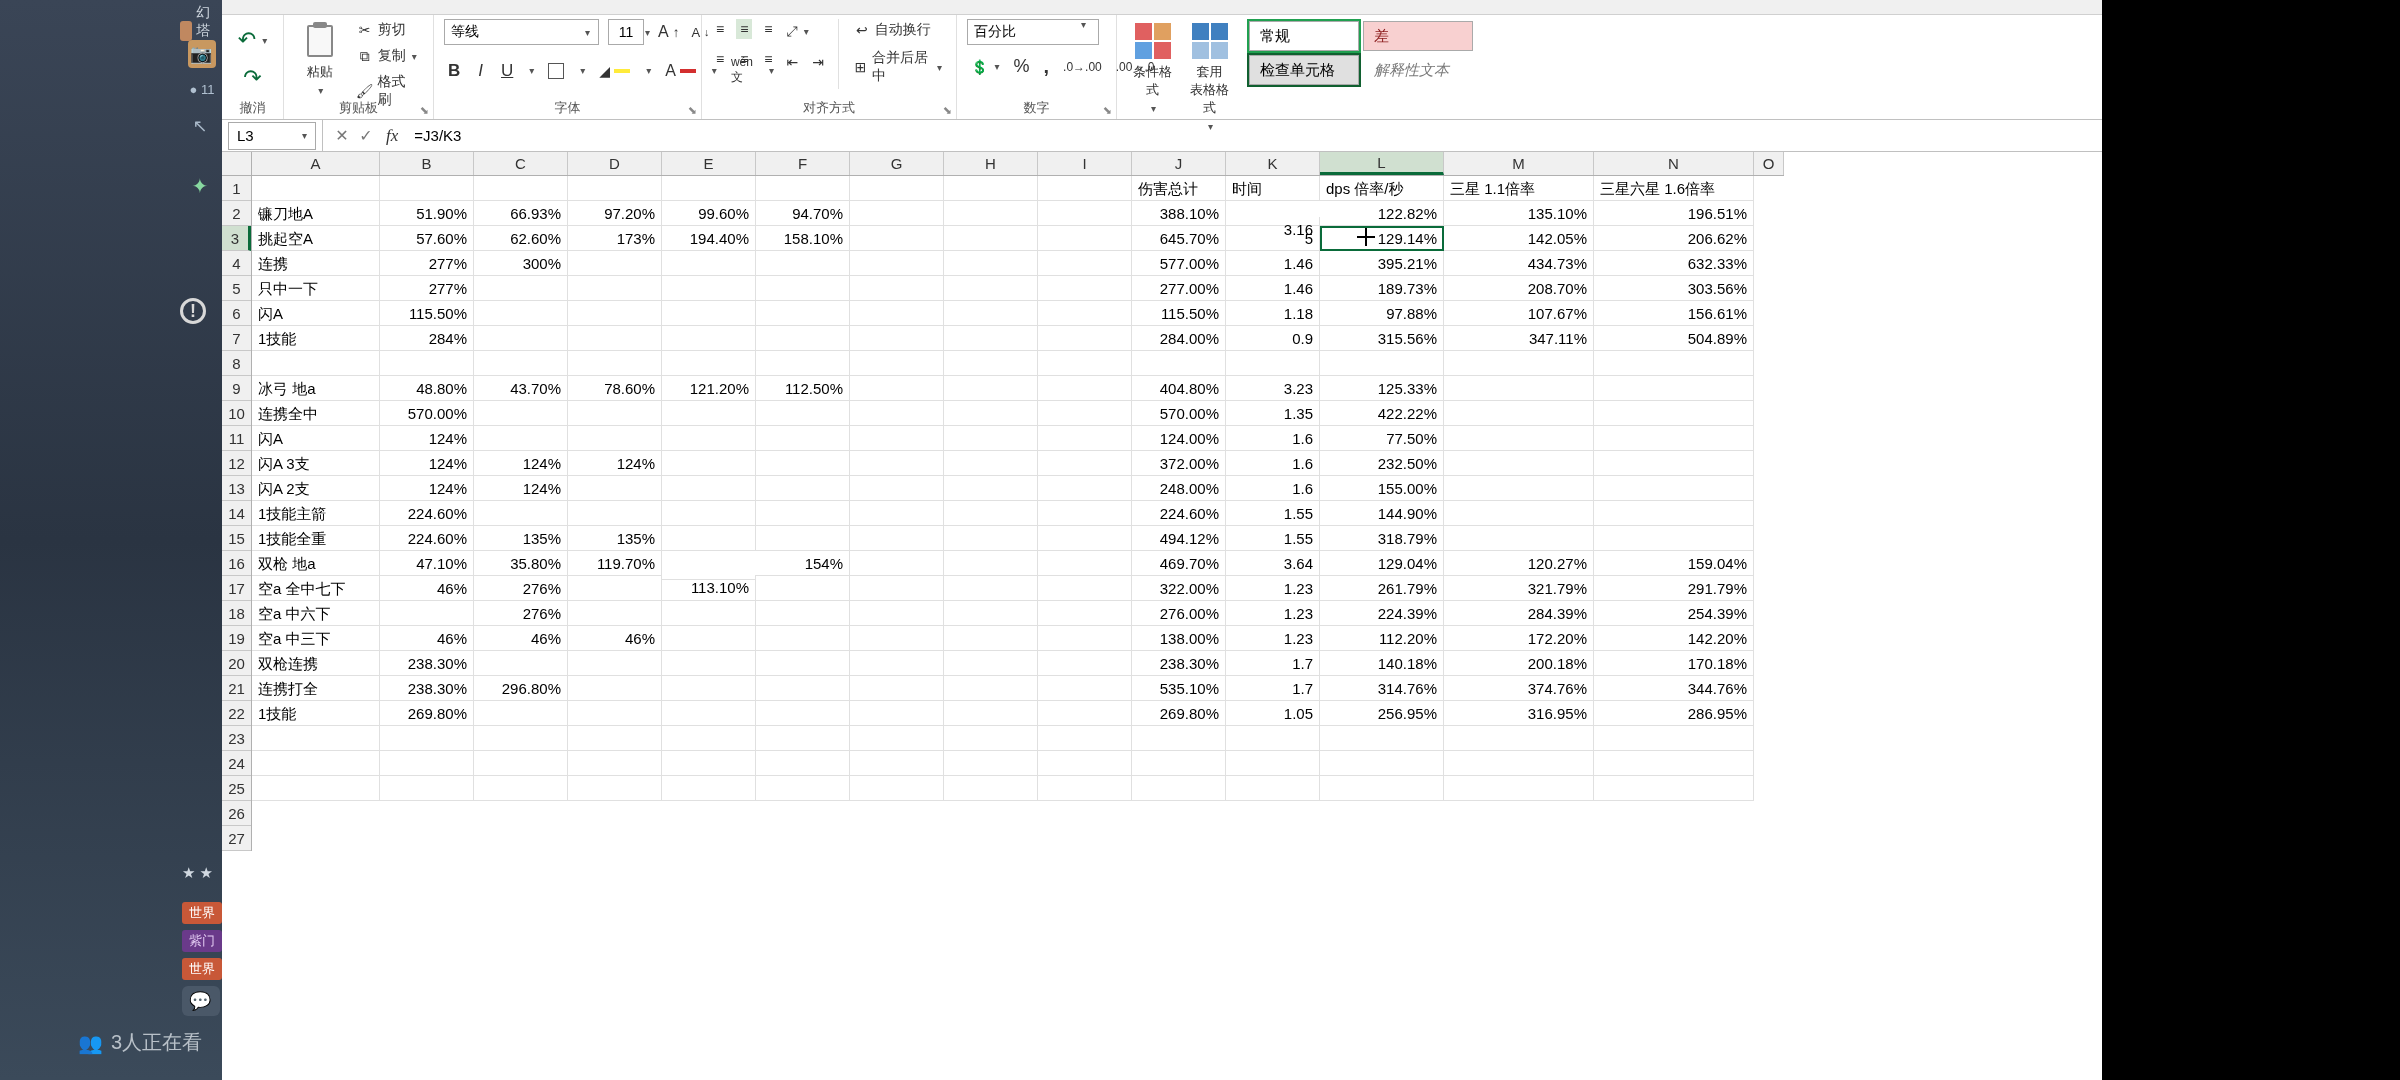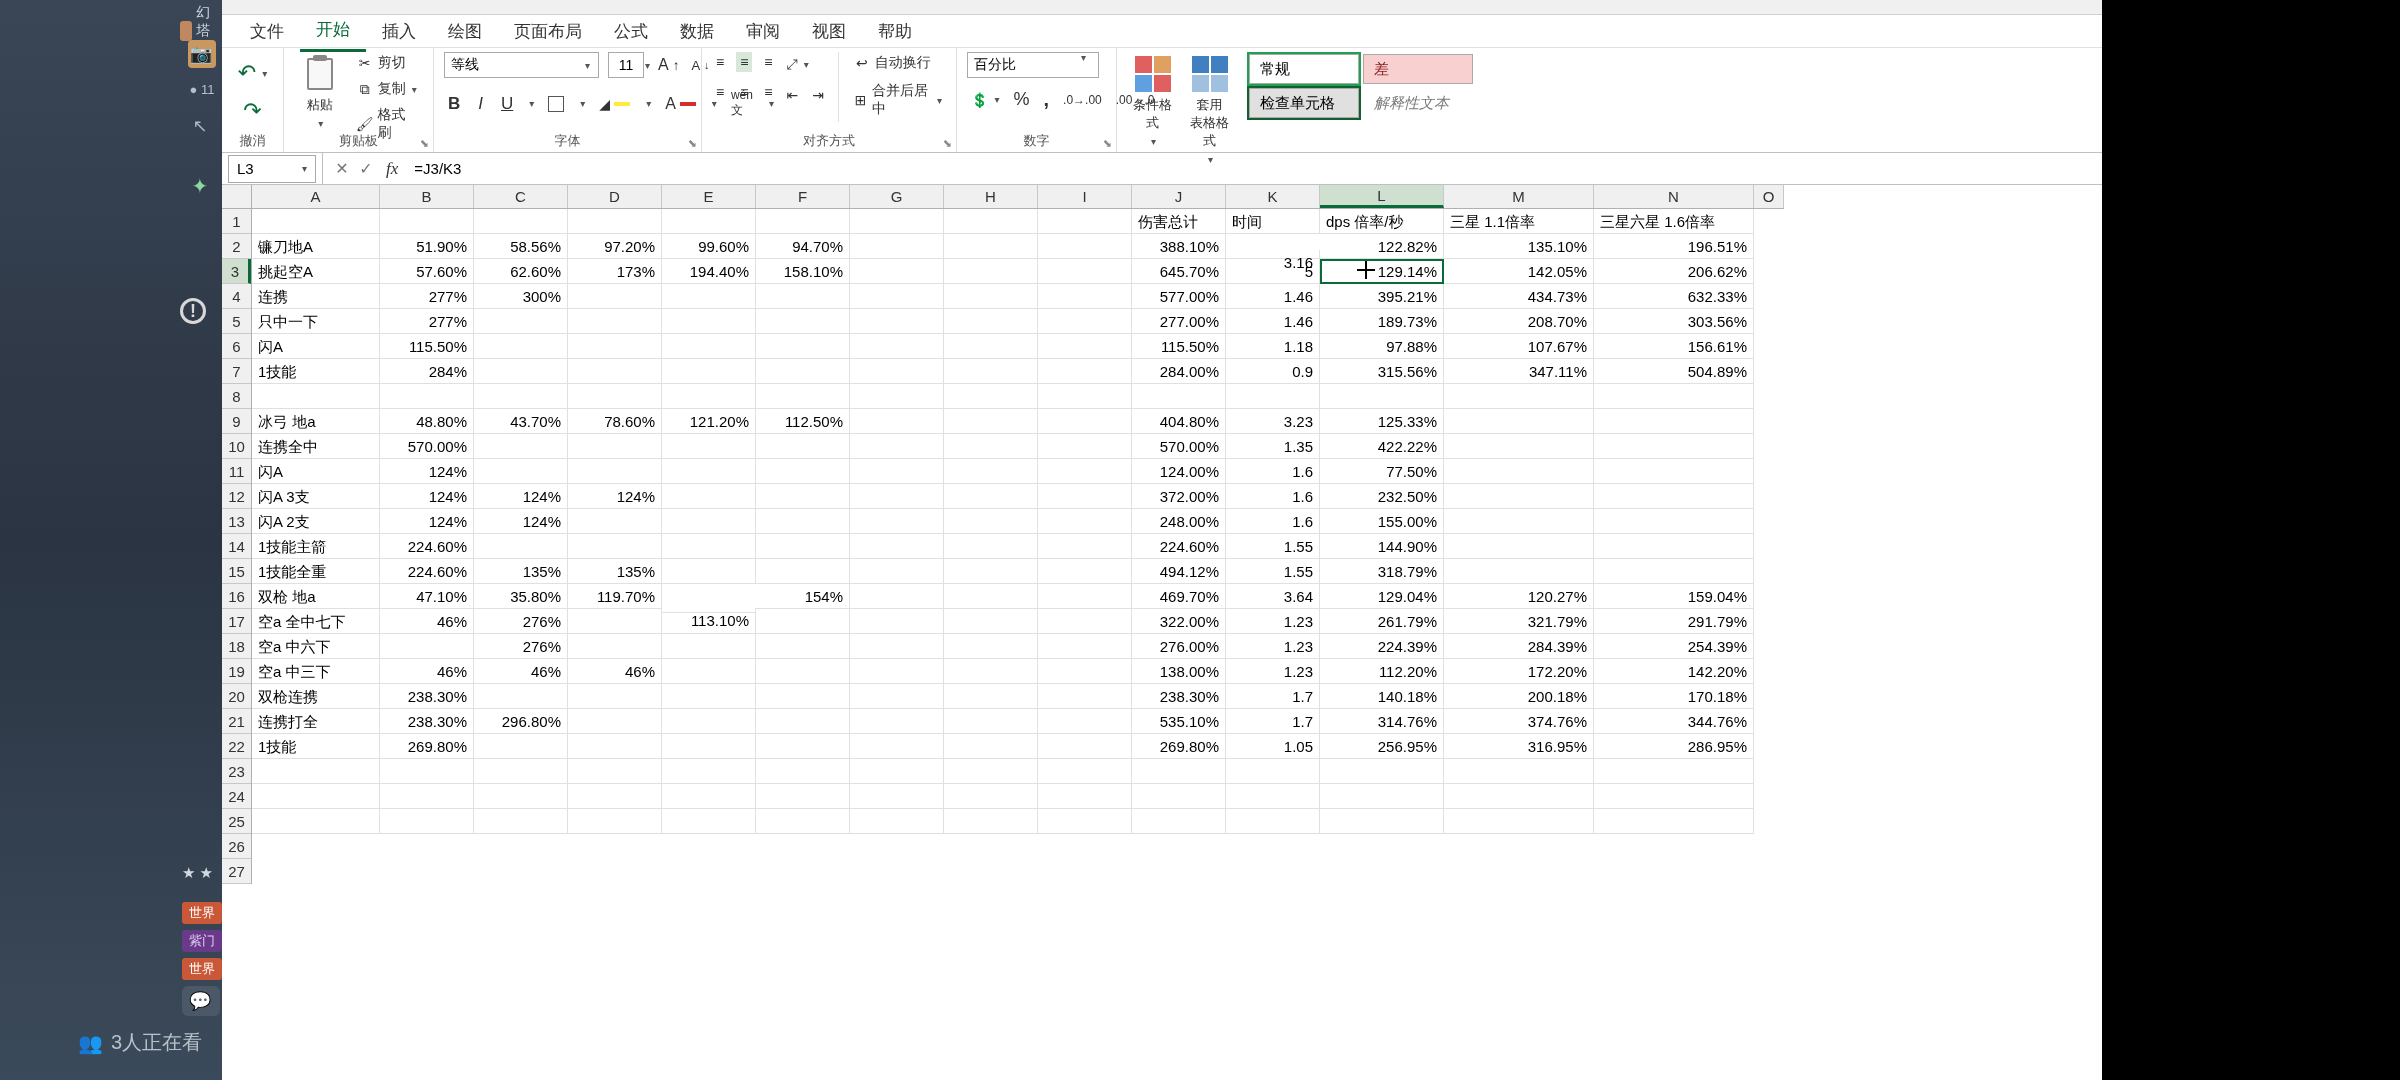--- a/index.html
+++ b/index.html
@@ -101,32 +101,20 @@
   <div class="game-bottom-chat" style="bottom:64px;">💬</div>
   <div class="viewer-count">
     <span>👥</span>
     <span>3人正在看</span>
   </div>
 </div>
 
 <div class="app-window">
   <div class="app-top-strip"></div>
 
-  <div class="tabs-row">
-    <div class="tab-item">文件</div>
-    <div class="tab-item active">开始</div>
-    <div class="tab-item">插入</div>
-    <div class="tab-item">绘图</div>
-    <div class="tab-item">页面布局</div>
-    <div class="tab-item">公式</div>
-    <div class="tab-item">数据</div>
-    <div class="tab-item">审阅</div>
-    <div class="tab-item">视图</div>
-    <div class="tab-item">帮助</div>
-  </div>
 
   <div class="ribbon">
 
     <div class="ribbon-group" style="width:62px;">
       <div class="ribbon-content" style="flex-direction:column;align-items:center;gap:8px;padding-top:6px;">
         <div class="rb-btn">
             <span style="font-size:22px;color:#0a6b3a;">↶</span>
             <span class="rb-dropdown-arrow">▾</span>
           </div>
         <div class="rb-btn">
@@ -368,21 +356,21 @@
           <div class="cell txt" style="width: 94px;"></div>
           <div class="cell txt" style="width: 94px;">伤害总计</div>
           <div class="cell txt" style="width: 94px;">时间</div>
           <div class="cell txt" style="width: 124px;">dps 倍率/秒</div>
           <div class="cell txt" style="width: 150px;">三星 1.1倍率</div>
           <div class="cell txt" style="width: 160px;">三星六星 1.6倍率</div>
         </div>
         <div class="row">
           <div class="cell txt" style="width: 128px;">镰刀地A</div>
           <div class="cell num" style="width: 94px;">51.90%</div>
-          <div class="cell num" style="width: 94px;">58.56%</div>
+          <div class="cell num" style="width: 94px;">66.93%</div>
           <div class="cell num" style="width: 94px;">97.20%</div>
           <div class="cell num" style="width: 94px;">99.60%</div>
           <div class="cell num" style="width: 94px;">94.70%</div>
           <div class="cell num" style="width: 94px;"></div>
           <div class="cell num" style="width: 94px;"></div>
           <div class="cell num" style="width: 94px;"></div>
           <div class="cell num" style="width: 94px;">388.10%</div>
           <div class="cell num" style="width: 94px; margin-top: 16px;">3.16</div>
           <div class="cell num" style="width: 124px;">122.82%</div>
           <div class="cell num" style="width: 150px;">135.10%</div>

